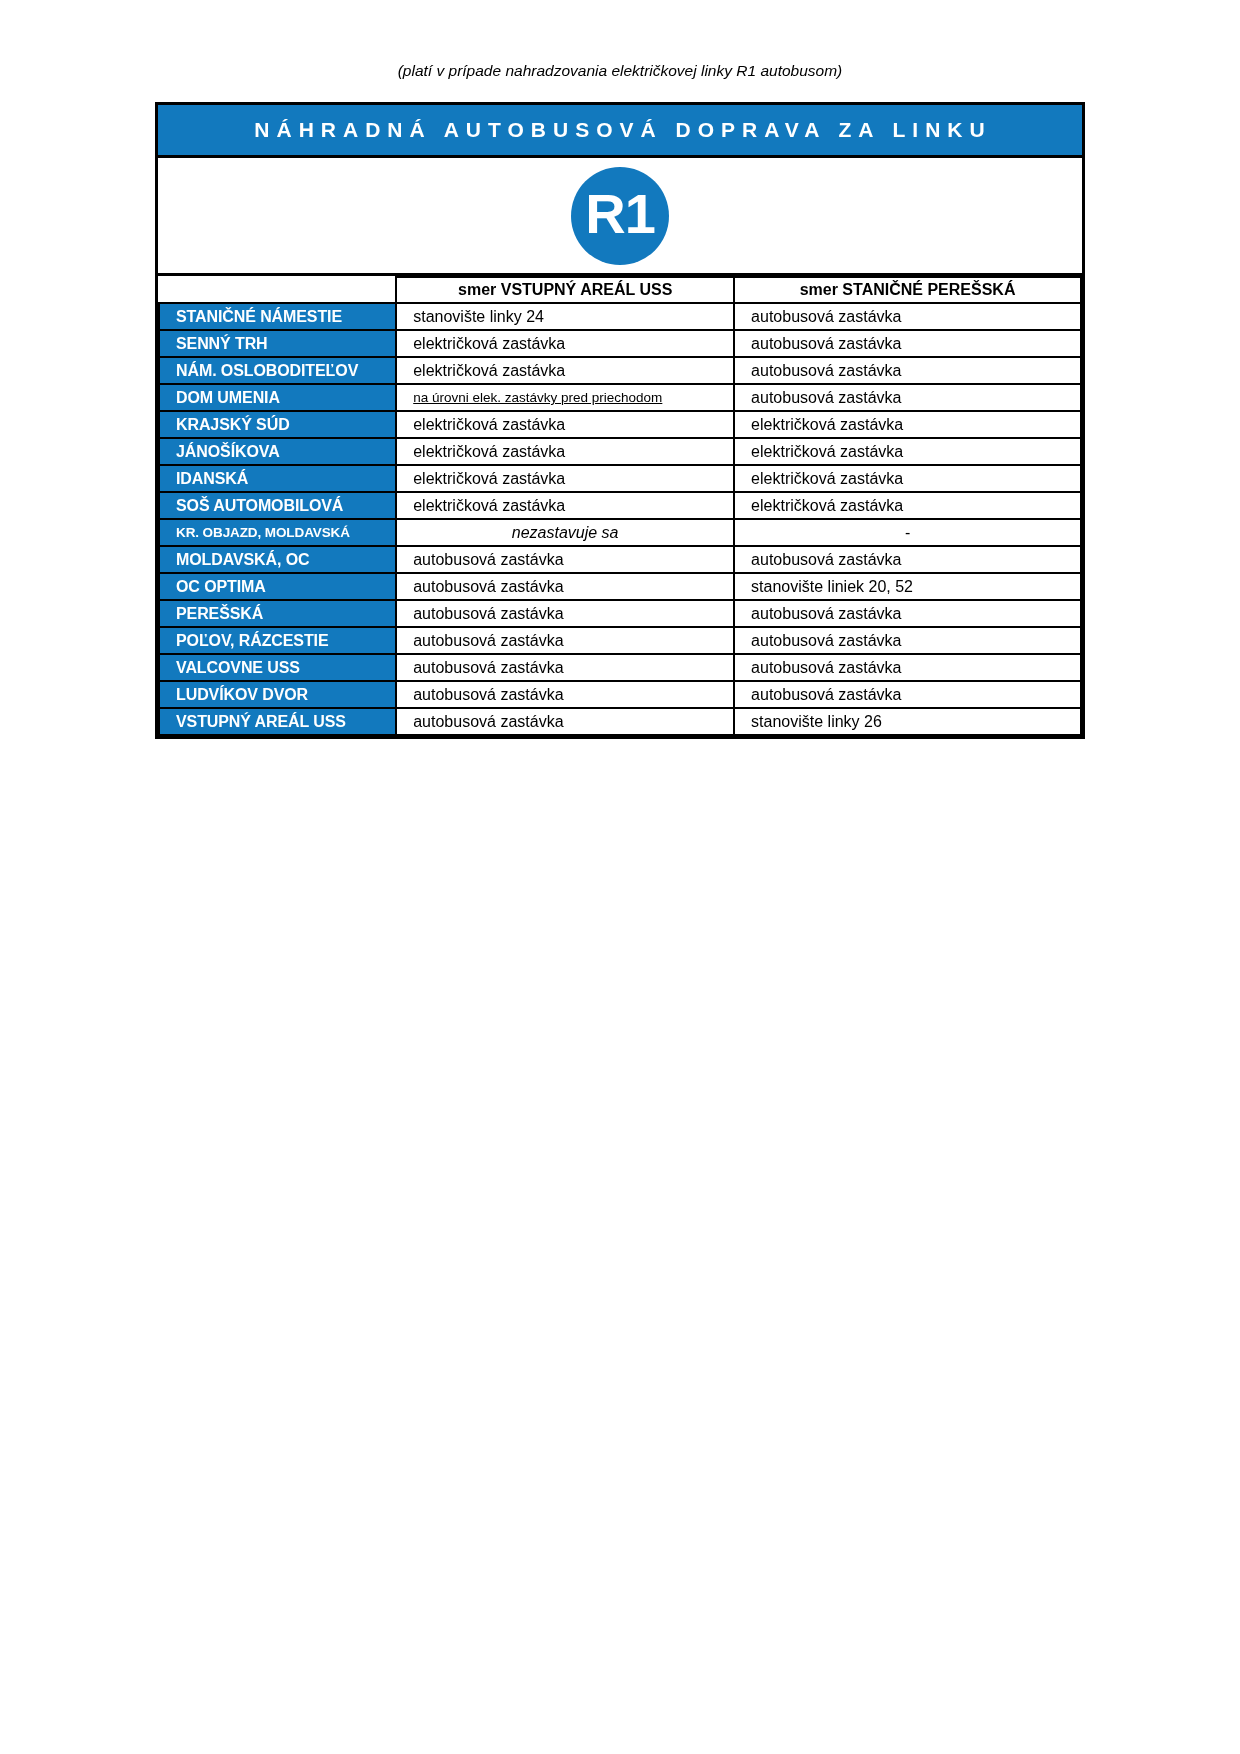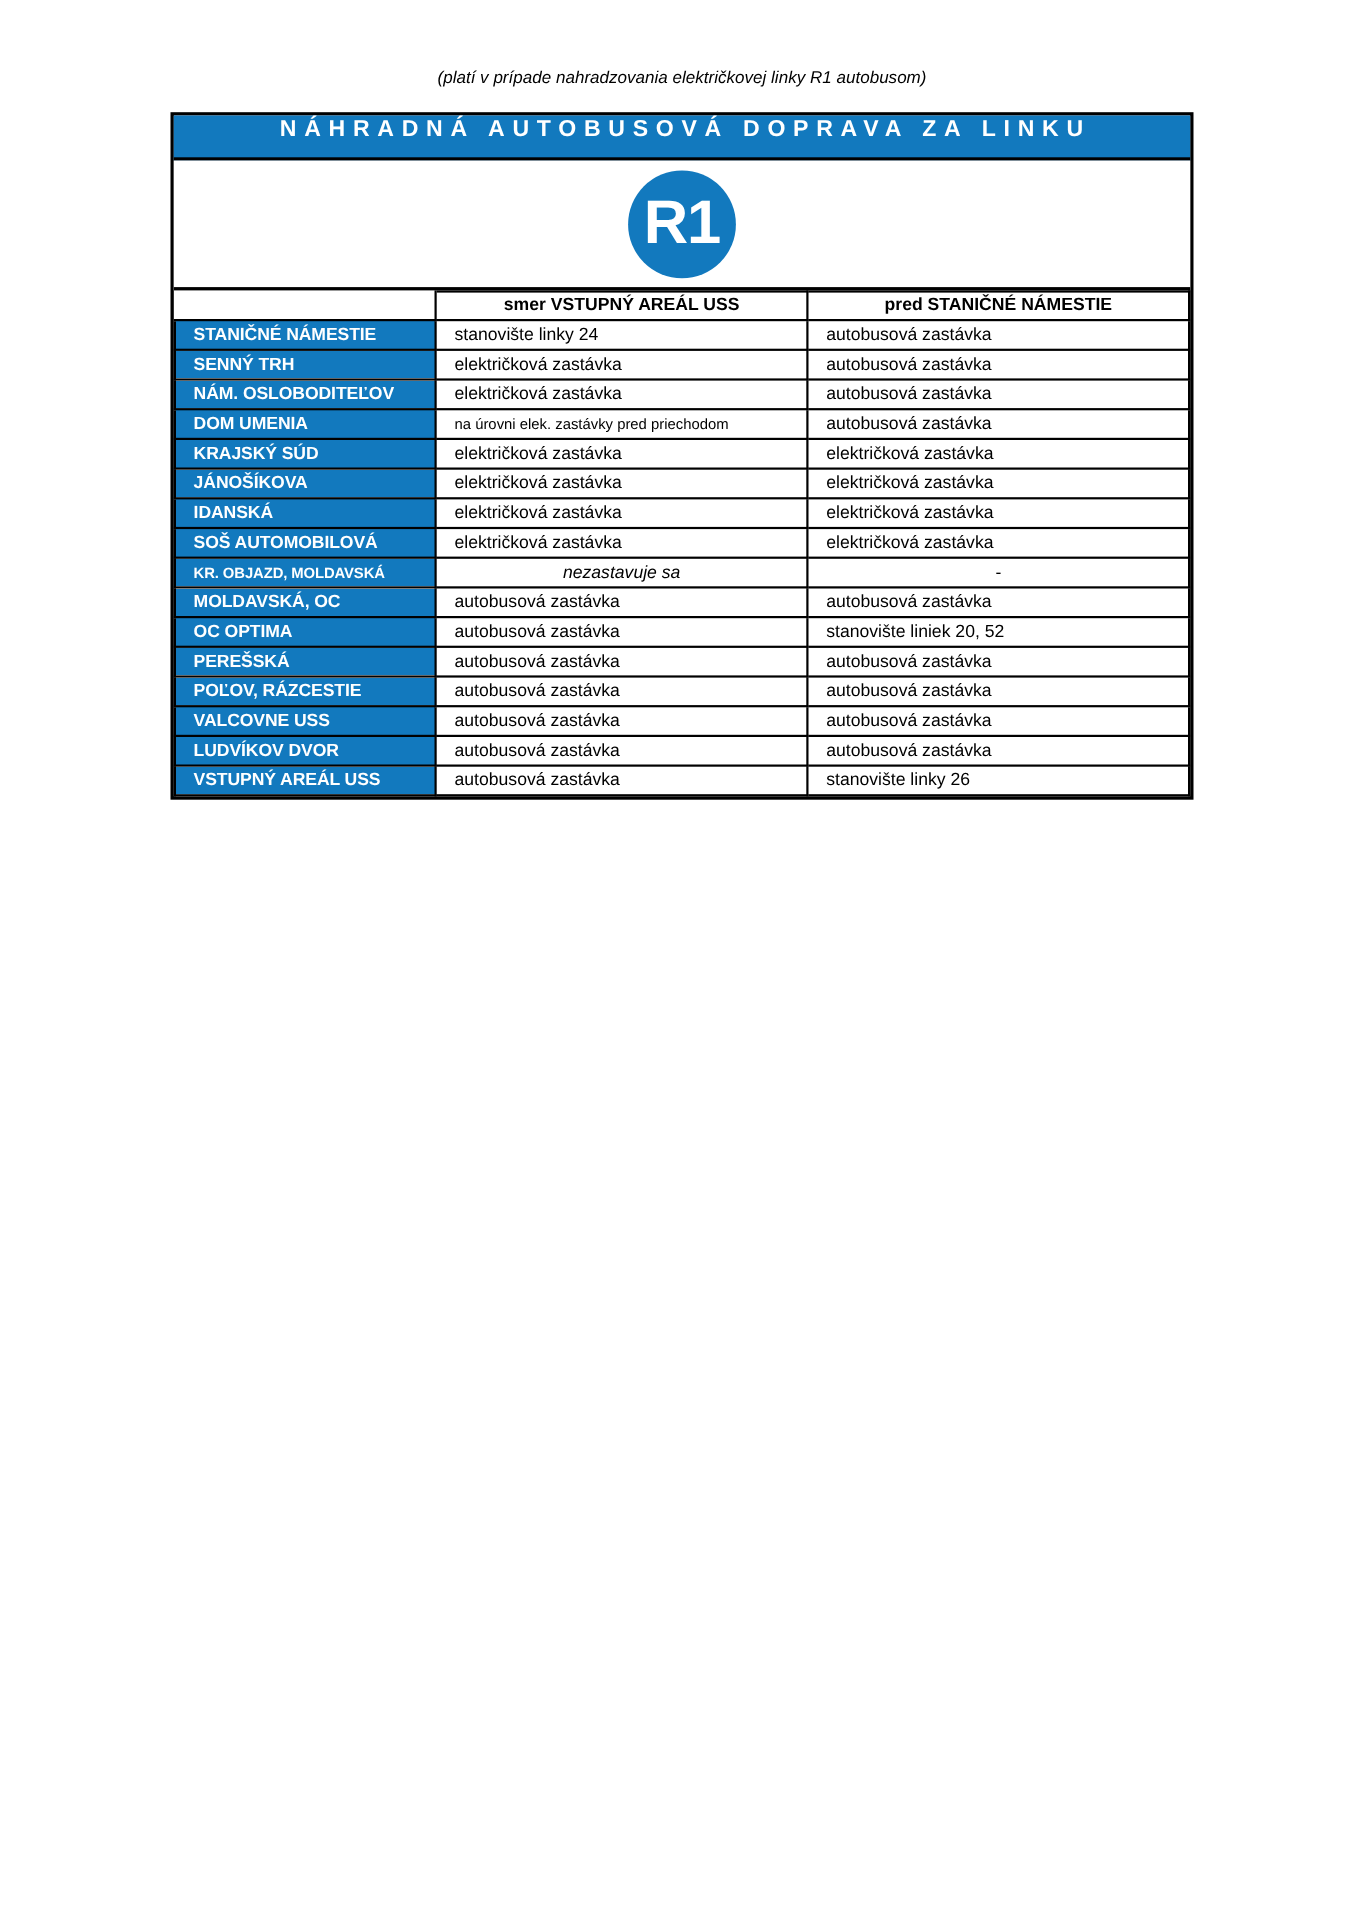--- a/index.html
+++ b/index.html
@@ -46,21 +46,21 @@
     box-sizing: border-box;
   }
 
   .banner {
     background: #1279be;
     color: #ffffff;
     text-align: center;
     font-weight: bold;
     font-size: 21px;
     letter-spacing: 7px;
-    padding: 1px 0 13px 6px;
+    padding: 13px 0 13px 6px;
     border-bottom: 3px solid #000;
     box-sizing: border-box;
   }
 
   .logo-area {
     height: 118px;
     border-bottom: 3px solid #000;
     display: flex;
     align-items: center;
     justify-content: center;
@@ -132,20 +132,21 @@
 
   td.cell {
     background: #ffffff;
     color: #000;
     font-size: 16px;
     white-space: nowrap;
     overflow: hidden;
   }
   td.cell.small {
     font-size: 13.5px;
+    text-decoration: underline;
   }
   td.cell.center {
     text-align: center;
   }
   td.cell.italic {
     font-style: italic;
     text-align: center;
   }
 </style>
 </head>
@@ -166,21 +167,21 @@
     <table class="stops">
       <colgroup>
         <col class="c-stop">
         <col class="c-dir1">
         <col class="c-dir2">
       </colgroup>
       <thead>
         <tr>
           <th class="blank"></th>
           <th>smer VSTUPNÝ AREÁL USS</th>
-          <th>pred STANIČNÉ NÁMESTIE</th>
+          <th>smer STANIČNÉ PEREŠSKÁ</th>
         </tr>
       </thead>
       <tbody>
         <tr>
           <td class="stop-name">STANIČNÉ NÁMESTIE</td>
           <td class="cell">stanovište linky 24</td>
           <td class="cell">autobusová zastávka</td>
         </tr>
         <tr>
           <td class="stop-name">SENNÝ TRH</td>

